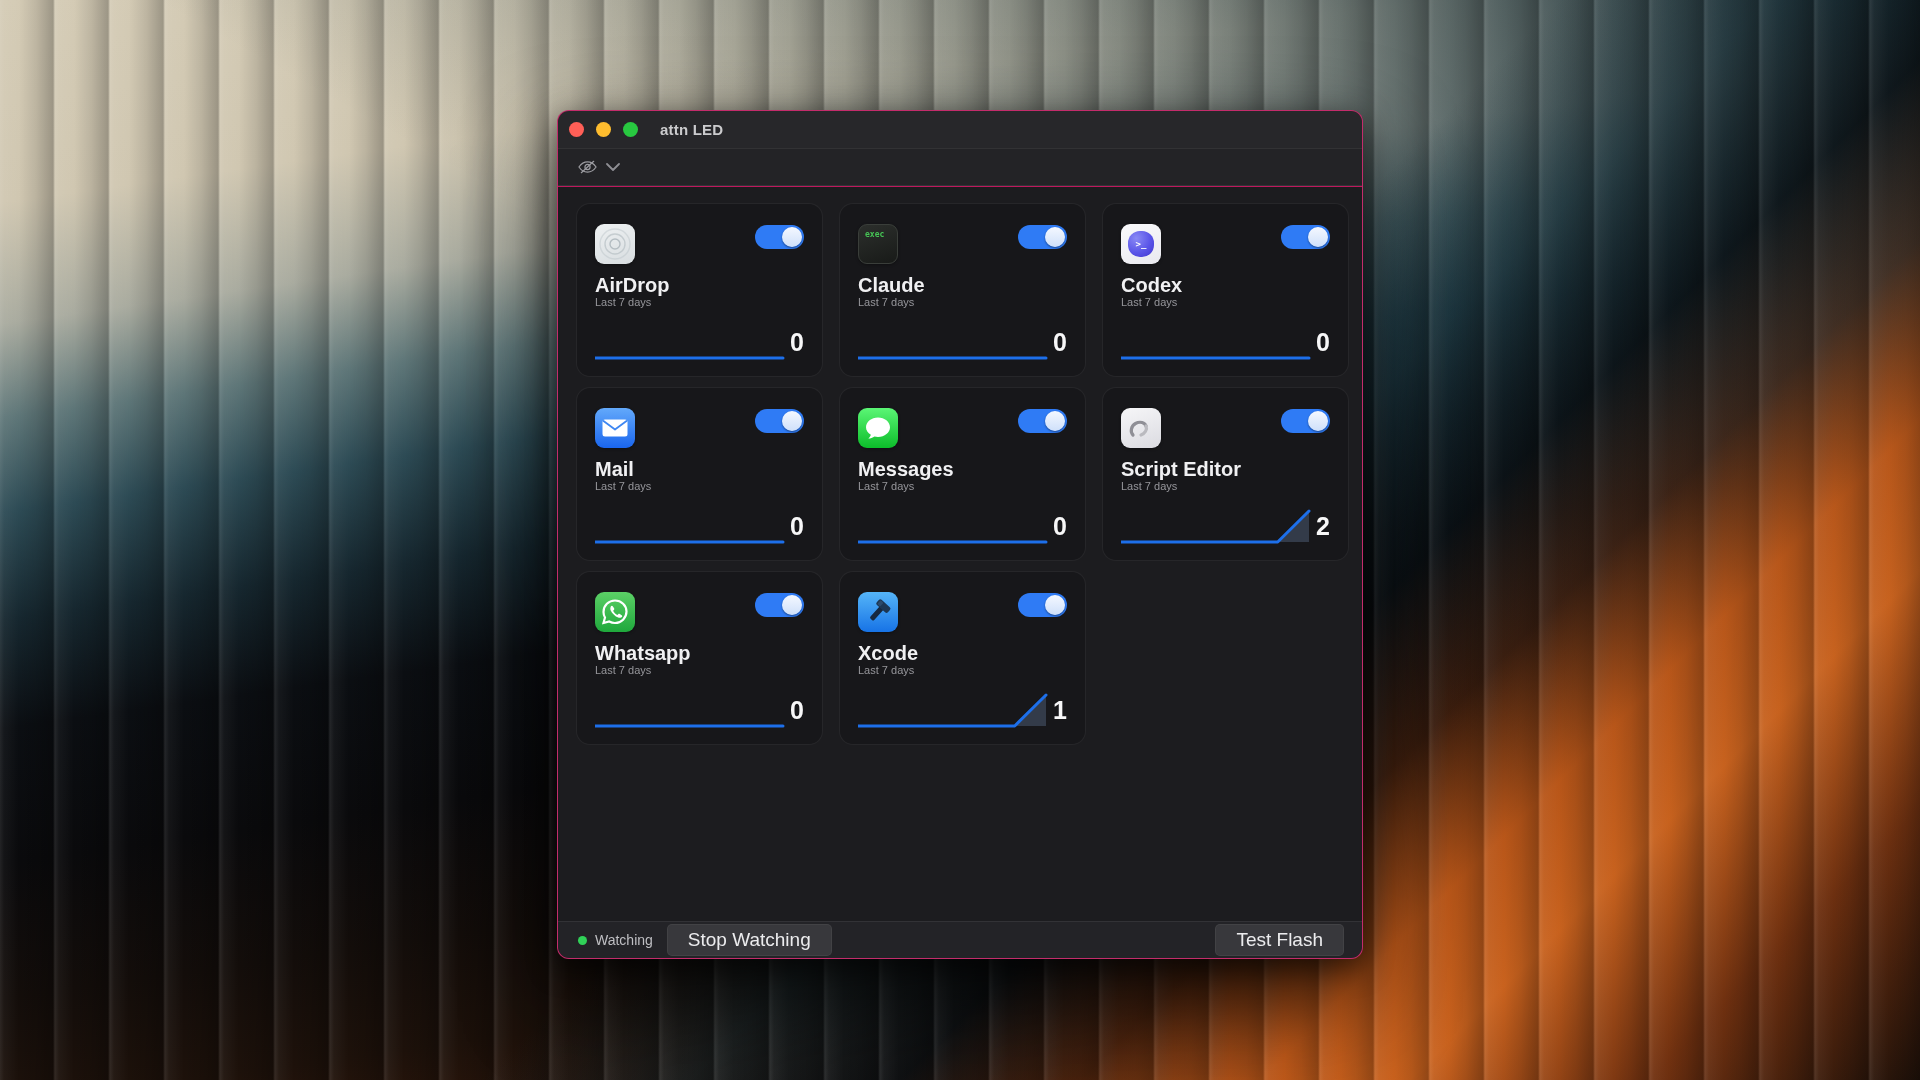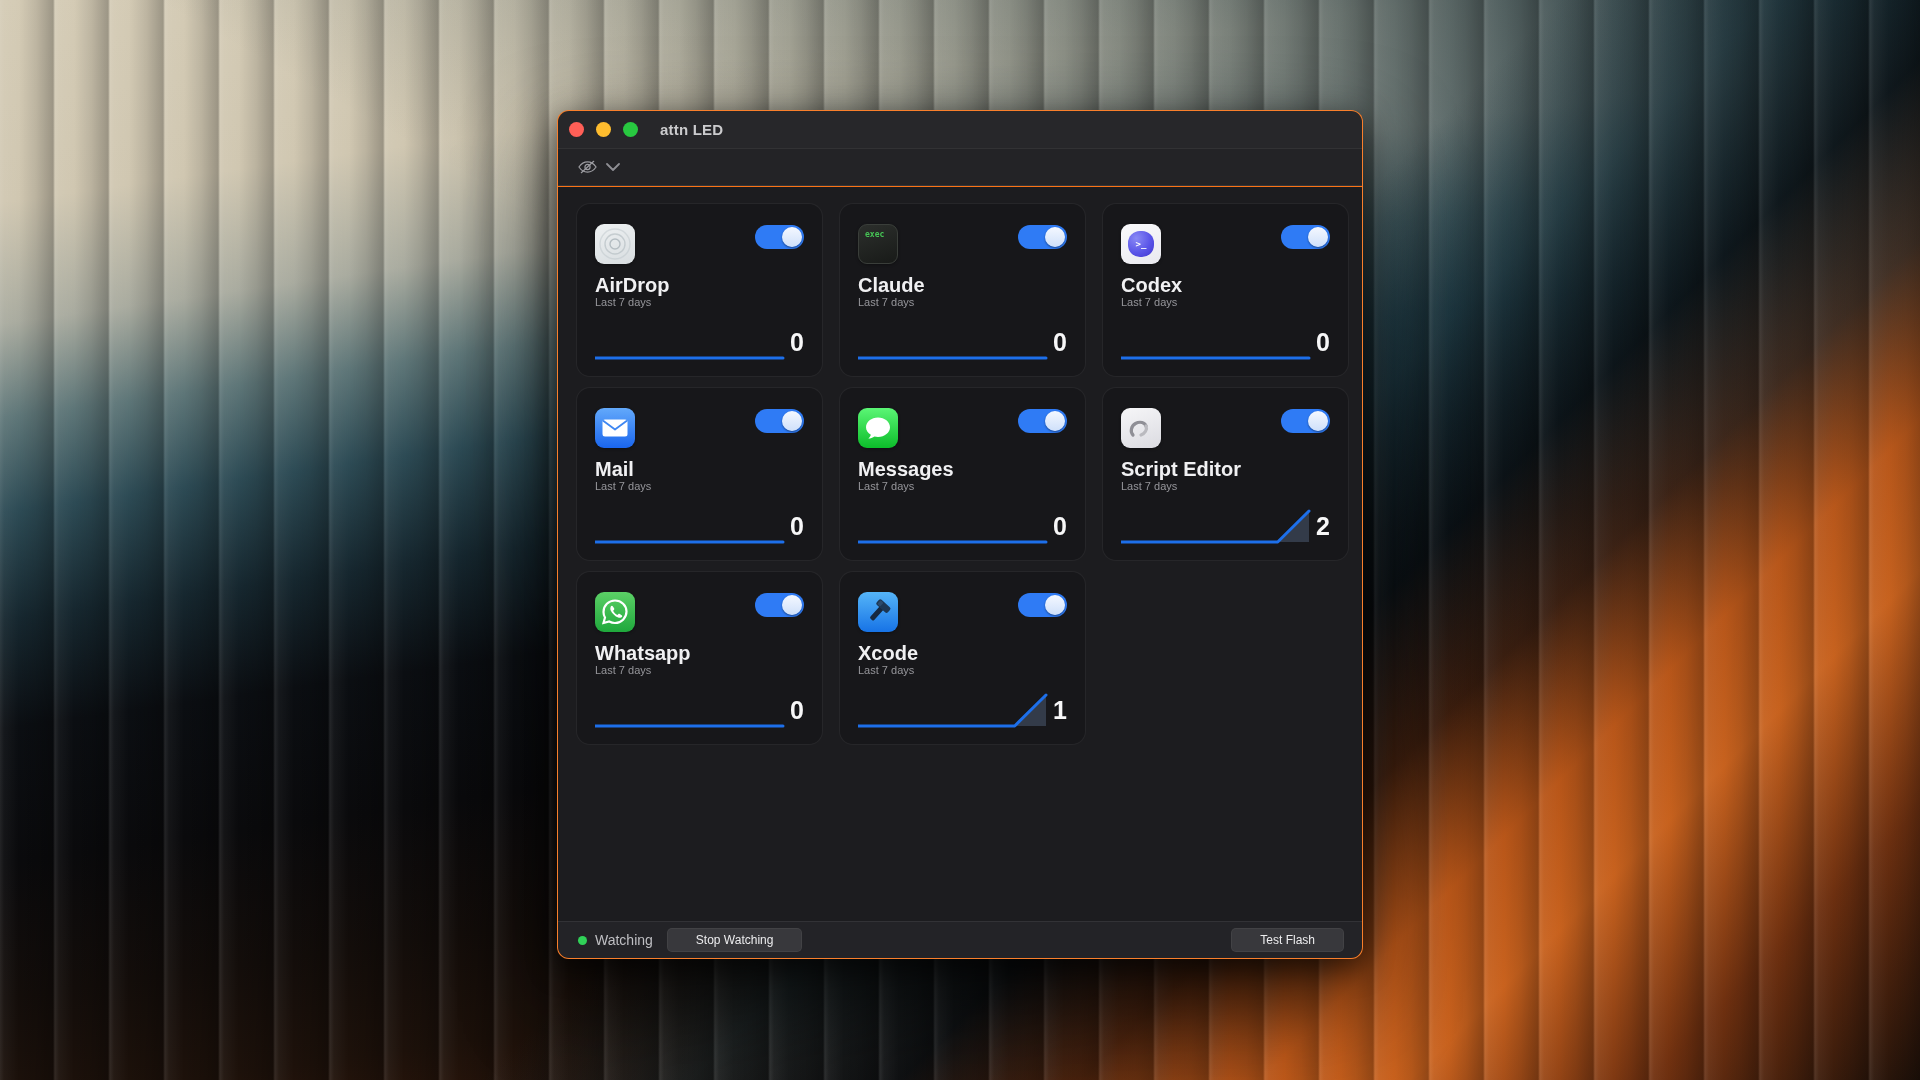--- a/index.html
+++ b/index.html
@@ -23,21 +23,21 @@
         rgba(23,48,58,0.95) 0%, rgba(23,48,58,0.45) 20%, rgba(23,48,58,0) 46%),
       linear-gradient(172deg,
         #d4cbb5 0%, #d0c7b1 15%, #a9ab9f 24%, #5e7678 31%,
         #2d4b55 38%, #16272f 46%, #0b0e12 54%, #0a0a0c 64%,
         #130d0a 74%, #1d110a 82%, #36190b 92%, #6b300f 100%);
   }
 
   
   .window{
     position:absolute; left:557px; top:110px; width:806px; height:849px;
-    border-radius:12px; background:#f97316;
+    border-radius:12px; background:#be185d;
     border:1px solid rgba(255,255,255,0.09);
     box-shadow:0 34px 90px rgba(0,0,0,0.65), 0 8px 28px rgba(0,0,0,0.5);
     overflow:hidden;
   }
   .titlebar{
     height:38px; background:#27272a; display:flex; align-items:center;
     padding-left:11px; border-bottom:1px solid rgba(255,255,255,0.05);
   }
   .traffic{ display:flex; gap:12px; margin-right:22px; }
   .light{ width:15px; height:15px; border-radius:50%; }
@@ -102,22 +102,22 @@
 
   
   .footer{
     position:absolute; left:0; right:0; bottom:0; height:37px; background:#232327;
     border-top:1px solid rgba(255,255,255,0.07);
     display:flex; align-items:center; padding:0 18px 0 20px;
   }
   .status-dot{ width:9px; height:9px; border-radius:50%; margin-right:8px; flex:none; }
   .status-label{ font-size:14px; color:#bfbfc3; margin-right:14px; }
   .btn{ background:#38383c; border:1px solid rgba(255,255,255,0.05); border-radius:5px;
-        color:#ececee; font-size:12px; font-family:"Liberation Sans",sans-serif;
-        padding:4px 28px; cursor:pointer; }
+        color:#ececee; font-size:19px; font-family:"Liberation Sans",sans-serif;
+        padding:4px 20px; cursor:pointer; }
   .footer .spacer{ flex:1; }
 </style>
 </head>
 <body>
 
 <div class="wallpaper"></div>
 
 <div class="window">
 
   <div class="titlebar">

